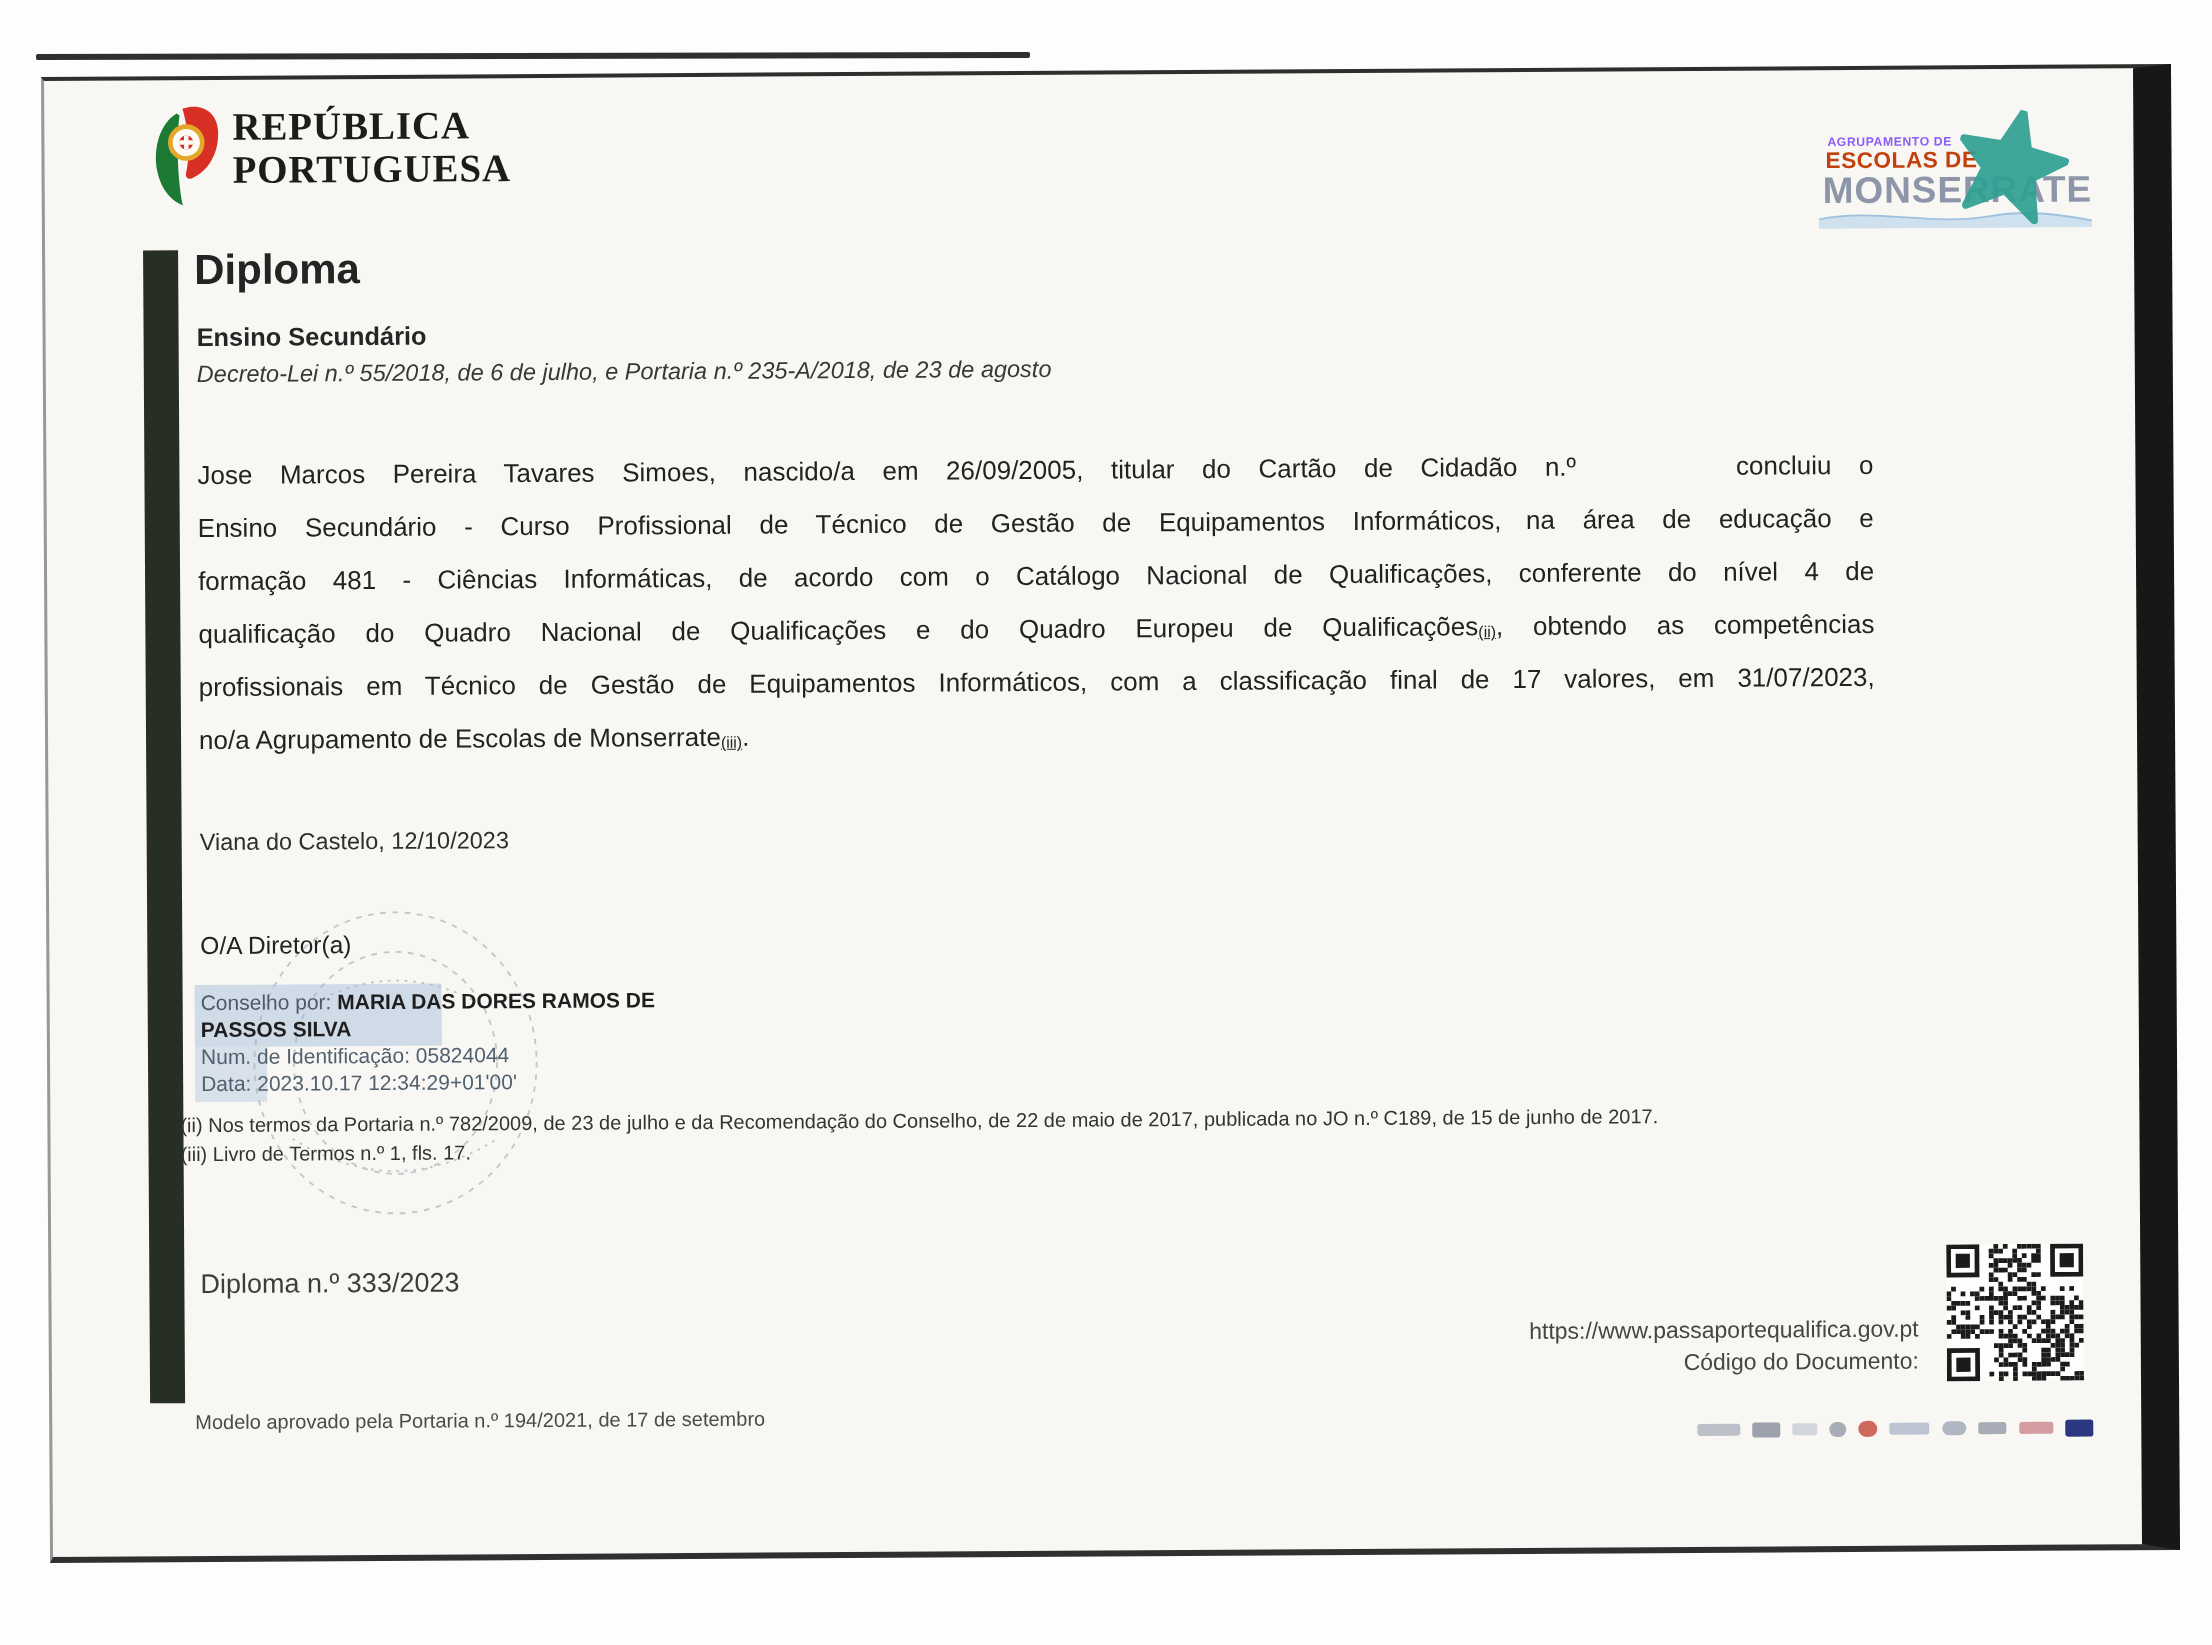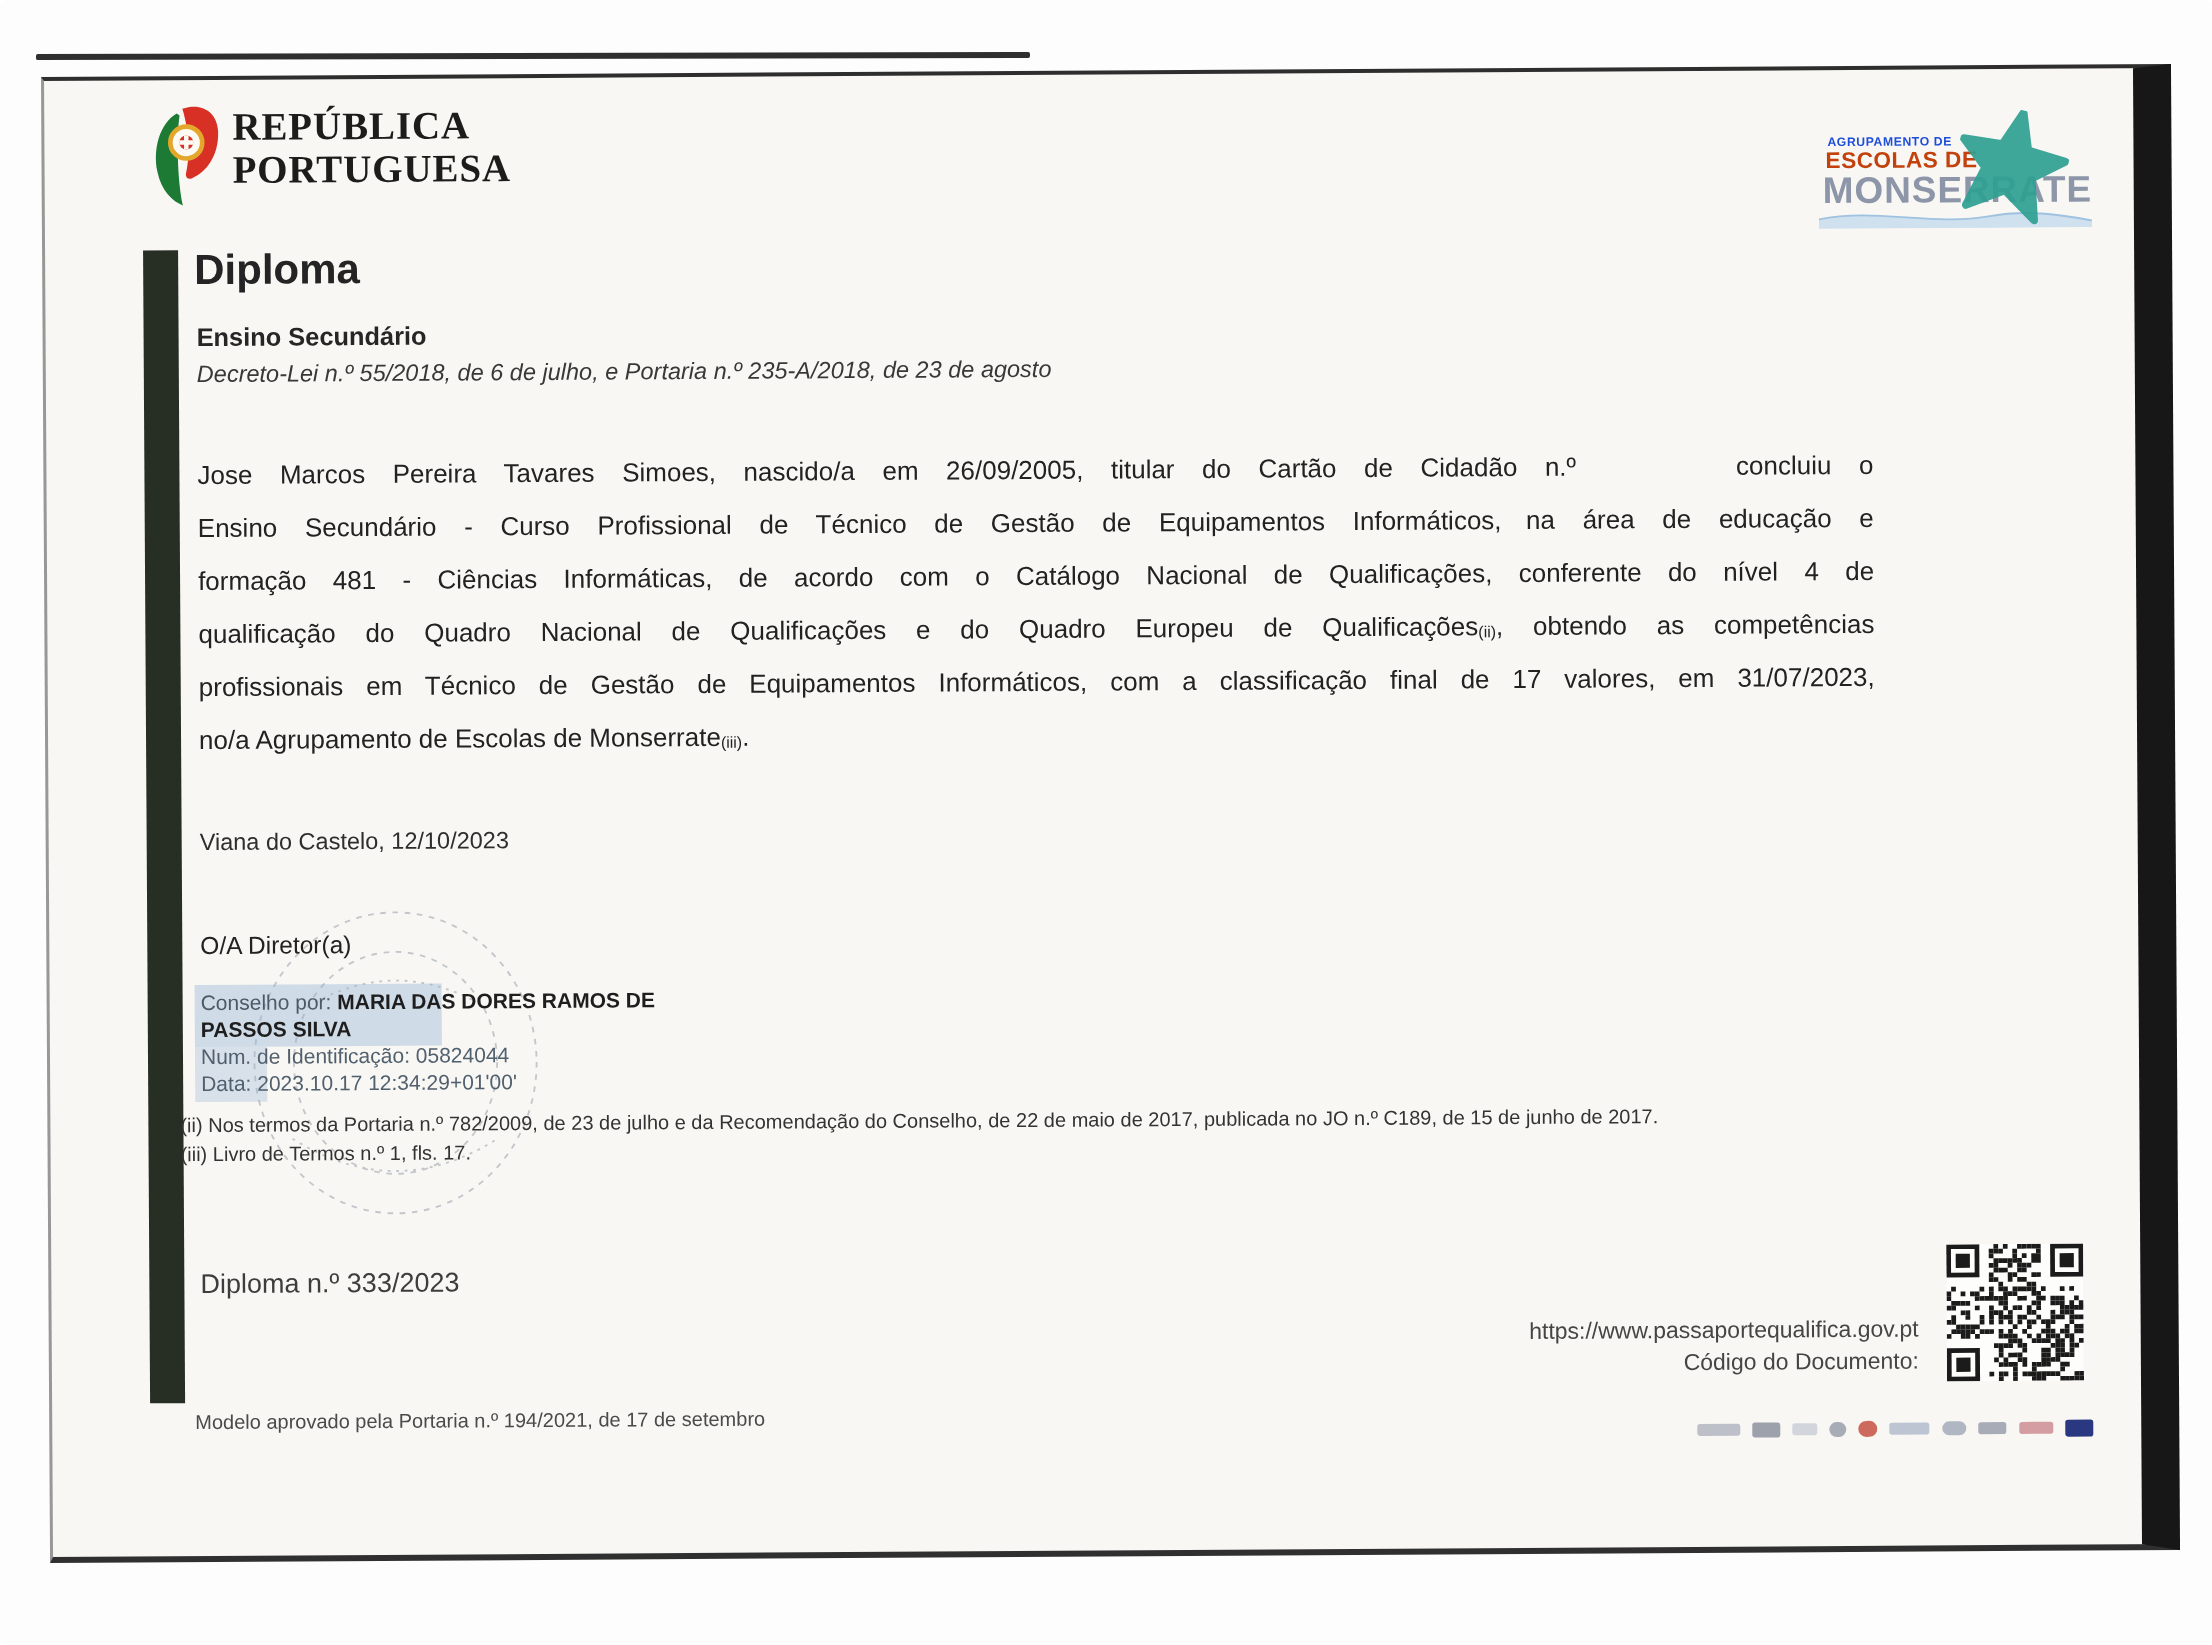--- a/index.html
+++ b/index.html
@@ -15,40 +15,40 @@
          background:#f8f7f3;
          border-top:4.7px solid #2e2e2e;border-left:3.8px solid #989898;
          border-right:38px solid #171717;border-bottom:6.6px solid #303030;
          transform:rotate(-0.35deg);transform-origin:0 0;}
 
   
   .gov-flag{position:absolute;left:104px;top:23.5px;width:72px;height:105px;}
   .gov-wordmark{position:absolute;left:188px;top:25.4px;font-family:"Liberation Serif",serif;
                 font-weight:bold;font-size:39px;line-height:43px;letter-spacing:0.9px;color:#1c1c1a;}
   .school-logo{position:absolute;left:1725px;top:42px;width:377px;height:122px;}
-  .sl-1{position:absolute;left:58px;top:22.6px;font-size:12.2px;font-weight:bold;letter-spacing:0.6px;color:#1d4ed8;}
+  .sl-1{position:absolute;left:58px;top:22.6px;font-size:12.2px;font-weight:bold;letter-spacing:0.6px;color:#8b5cf6;}
   .sl-2{position:absolute;left:56px;top:36px;font-size:22.6px;font-weight:bold;letter-spacing:0.5px;color:#c2410c;}
   .sl-3{position:absolute;left:53px;top:58px;font-size:37px;font-weight:bold;letter-spacing:0.9px;color:#8d96a9;}
   .sl-star{position:absolute;left:186px;top:-1.9px;width:111px;height:111px;transform:rotate(14deg);}
   .sl-wave{position:absolute;left:49px;top:94px;width:273px;height:22.6px;}
 
   
   .vbar{position:absolute;left:98px;top:170px;width:35px;height:1153px;background:#272e24;}
   .title{position:absolute;left:149px;top:166px;margin:0;font-size:42px;font-weight:bold;color:#242424;}
   .subtitle{position:absolute;left:151px;top:243px;margin:0;font-size:25.4px;font-weight:bold;color:#262626;}
   .legal{position:absolute;left:151px;top:281px;font-size:23.5px;font-style:italic;color:#383838;}
 
   
   .bodytext{position:absolute;left:151px;top:369px;width:1676px;font-size:26px;color:#222;}
   .bline{height:53px;line-height:53px;white-space:nowrap;}
   .bline.j{text-align:justify;text-align-last:justify;white-space:normal;height:53px;overflow:hidden;}
   .gap{display:inline-block;height:0.9px;}
   .g170{width:160px;}
   .g26{width:24.5px;}
-  .fnref{font-size:16px;position:relative;bottom:-1.9px;}
+  .fnref{font-size:16px;position:relative;bottom:-1.9px;text-decoration:underline;}
 
   .place-date{position:absolute;left:151px;top:749px;font-size:23.5px;color:#2e2e2e;}
   .sig-role{position:absolute;left:151px;top:852px;font-size:24.5px;font-weight:normal;color:#222;}
 
   
   .sig-block{position:absolute;left:151px;top:909px;width:603px;font-size:21px;line-height:27px;}
   .sig-hl1{position:absolute;left:-5.6px;top:-3.8px;width:247px;height:62px;background:rgba(148,178,216,.40);}
   .sig-hl2{position:absolute;left:-5.6px;top:58px;width:72px;height:55px;background:rgba(148,178,216,.32);}
   .sig-line{position:relative;}
   .sig-label{color:#4c5a68;}

